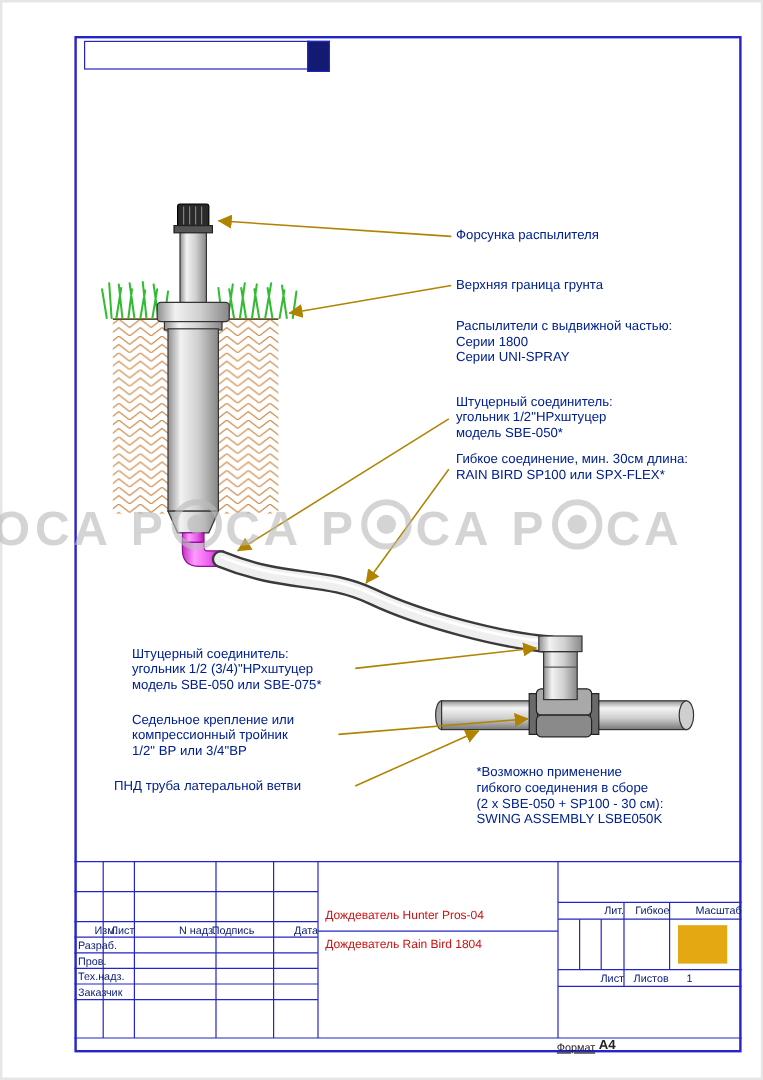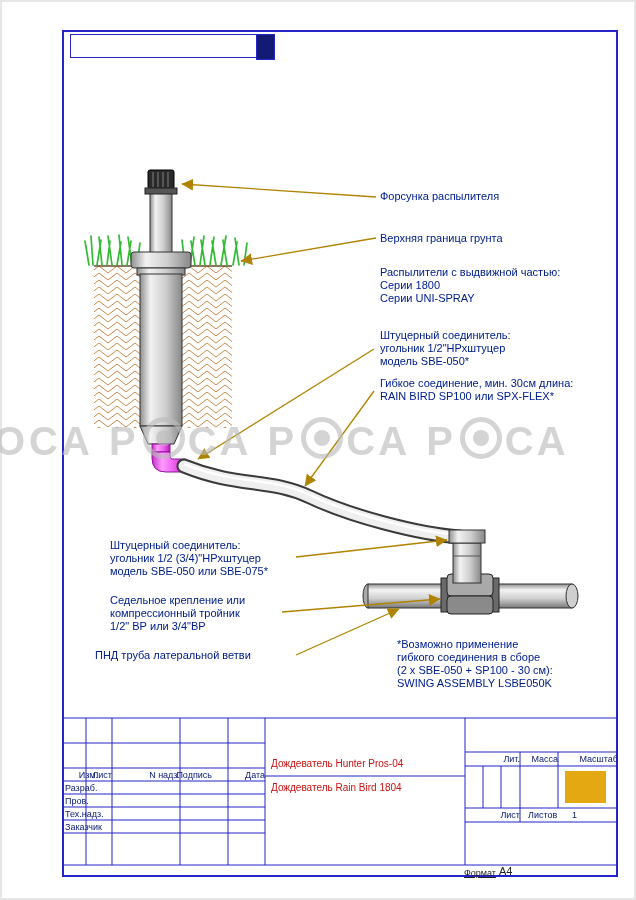--- a/index.html
+++ b/index.html
@@ -14,21 +14,21 @@
              letter-spacing:4px;opacity:.62;}
   .wm-circle{display:inline-block;width:32px;height:32px;border:5px solid currentColor;border-radius:50%;
              position:relative;vertical-align:-4px;margin:0 3px;}
   .wm-circle::after{content:"";position:absolute;left:8px;top:8px;right:8px;bottom:8px;
              background:currentColor;border-radius:50%;}
   .lbl{position:absolute;z-index:5;color:#002090;font-size:11px;line-height:13px;white-space:nowrap;}
   .tb{position:absolute;z-index:6;color:#10207a;font-size:9px;line-height:11px;white-space:nowrap;}
   .tb.center{text-align:right;}
   .tb.red{color:#cc1111;font-size:10px;line-height:13px;}
   .tb.fmt{color:#222;text-decoration:underline;}
-  .tb.fmtval{color:#222;font-weight:normal;font-size:11px;}
+  .tb.fmtval{color:#222;font-weight:bold;font-size:11px;}
 </style>
 </head>
 <body>
 
 <div class="page">
 
   <div class="frame"></div>
   <div class="topbox"></div>
   <div class="cornerfill"></div>
 
@@ -202,21 +202,21 @@
 
   <div class="tb" style="left:65px;top:783px">Разраб.</div>
   <div class="tb" style="left:65px;top:796px">Пров.</div>
   <div class="tb" style="left:65px;top:809px">Тех.надз.</div>
   <div class="tb" style="left:65px;top:822px">Заказчик</div>
 
   <div class="tb red" style="left:271px;top:757px">Дождеватель Hunter Pros-04</div>
   <div class="tb red" style="left:271px;top:781px">Дождеватель Rain Bird 1804</div>
 
   <div class="tb center" style="left:465px;top:754px;width:55px">Лит.</div>
-  <div class="tb center" style="left:520px;top:754px;width:38px">Масса</div>
+  <div class="tb center" style="left:520px;top:754px;width:38px">Гибкое</div>
   <div class="tb center" style="left:558px;top:754px;width:60px">Масштаб</div>
 
   <div class="tb center" style="left:465px;top:810px;width:55px">Лист</div>
   <div class="tb" style="left:528px;top:810px">Листов</div>
   <div class="tb" style="left:572px;top:810px">1</div>
 
   <div class="tb fmt" style="left:464px;top:868px">Формат</div>
   <div class="tb fmtval" style="left:499px;top:866px">A4</div>
 
 </div>

